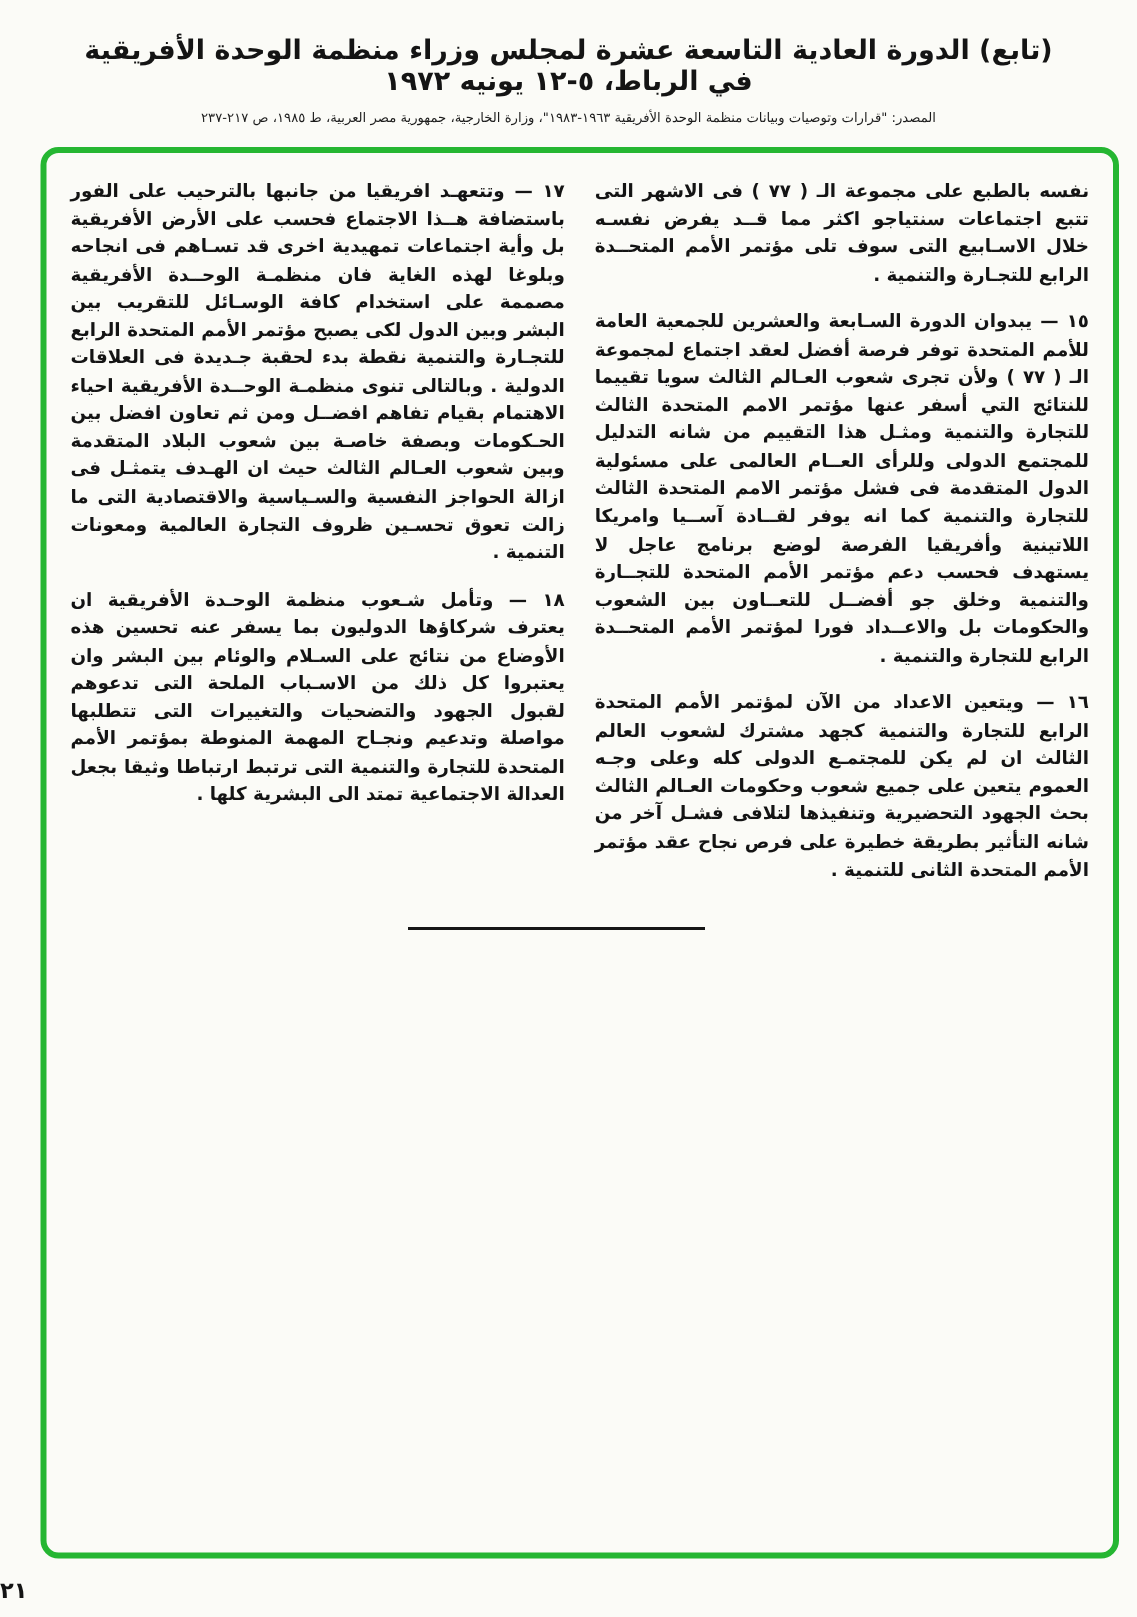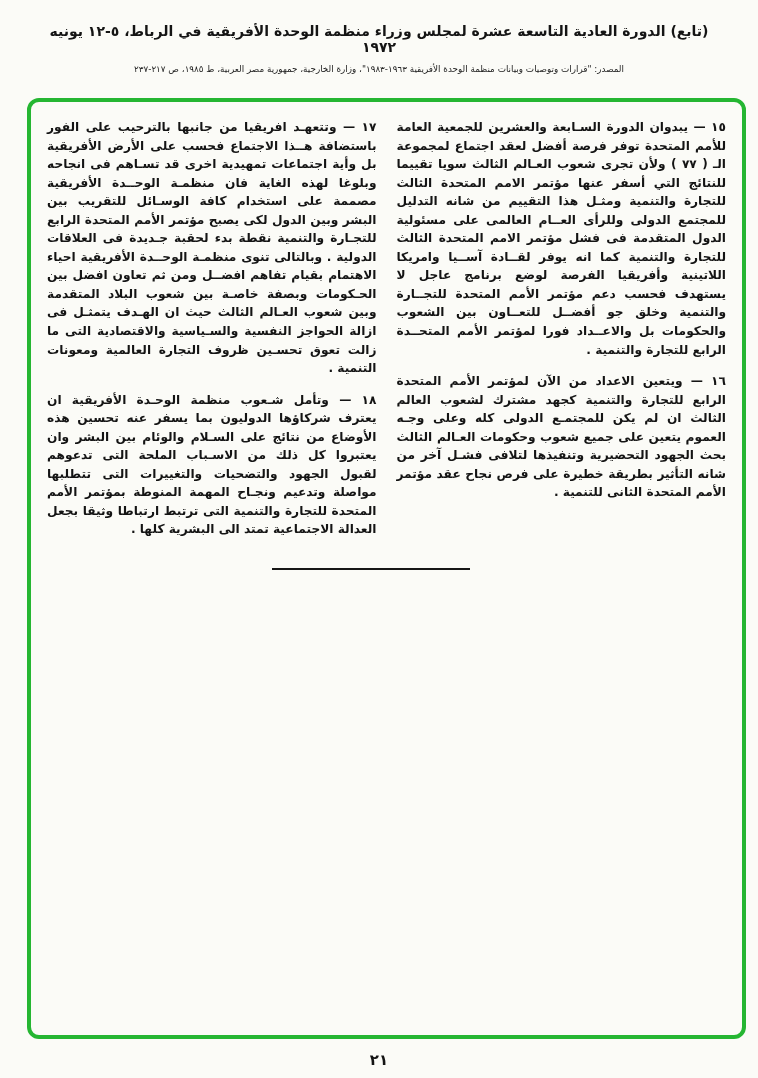--- a/index.html
+++ b/index.html
@@ -11,21 +11,21 @@
   }
   .page {
     position: relative;
     width: 758px; height: 1078px;
     direction: rtl;
     overflow: hidden;
   }
   .header { position: absolute; top: 0; left: 0; right: 0; text-align: center; }
   .title {
     margin-top: 23px;
-    font-size: 14px;
+    font-size: 18px;
     font-weight: bold;
     padding: 0 44px;
   }
   .source {
     margin-top: 9px;
     font-size: 8.8px;
     color: #1c1c1c;
     padding: 0 20px;
     white-space: nowrap;
   }
@@ -49,39 +49,40 @@
   .col p { margin: 0 0 13px 0; }
   .end-rule {
     width: 198px; height: 2px;
     background: #161616;
     margin: 16px auto 0 auto;
     position: relative; right: 16px;
   }
   .page-number {
     position: absolute;
     left: 0; right: 0; bottom: 9px;
-    text-align: center;
+    text-align: left;
     font-size: 15px;
     font-weight: bold;
   }
 </style>
 </head>
 <body>
 
 <div class="page">
 
   <div class="header">
     <div class="title">(تابع) الدورة العادية التاسعة عشرة لمجلس وزراء منظمة الوحدة الأفريقية في الرباط، ٥-١٢ يونيه ١٩٧٢</div>
     <div class="source">المصدر: "قرارات وتوصيات وبيانات منظمة الوحدة الأفريقية ١٩٦٣-١٩٨٣"، وزارة الخارجية، جمهورية مصر العربية، ط ١٩٨٥، ص ٢١٧-٢٣٧</div>
   </div>
 
   <div class="frame">
     <div class="columns">
 
       <div class="col">
+        <p>نفسه بالطبع على مجموعة الـ ( ٧٧ ) فى الاشهر التى تتبع اجتماعات سنتياجو اكثر مما قــد يفرض نفسـه خلال الاسـابيع التى سوف تلى مؤتمر الأمم المتحــدة الرابع للتجـارة والتنمية .</p>
         <p>١٥ — يبدوان الدورة السـابعة والعشرين للجمعية العامة للأمم المتحدة توفر فرصة أفضل لعقد اجتماع لمجموعة الـ ( ٧٧ ) ولأن تجرى شعوب العـالم الثالث سويا تقييما للنتائج التي أسفر عنها مؤتمر الامم المتحدة الثالث للتجارة والتنمية ومثـل هذا التقييم من شانه التدليل للمجتمع الدولى وللرأى العــام العالمى على مسئولية الدول المتقدمة فى فشل مؤتمر الامم المتحدة الثالث للتجارة والتنمية كما انه يوفر لقــادة آســيا وامريكا اللاتينية وأفريقيا الفرصة لوضع برنامج عاجل لا يستهدف فحسب دعم مؤتمر الأمم المتحدة للتجــارة والتنمية وخلق جو أفضــل للتعــاون بين الشعوب والحكومات بل والاعــداد فورا لمؤتمر الأمم المتحــدة الرابع للتجارة والتنمية .</p>
         <p>١٦ — ويتعين الاعداد من الآن لمؤتمر الأمم المتحدة الرابع للتجارة والتنمية كجهد مشترك لشعوب العالم الثالث ان لم يكن للمجتمـع الدولى كله وعلى وجـه العموم يتعين على جميع شعوب وحكومات العـالم الثالث بحث الجهود التحضيرية وتنفيذها لتلافى فشـل آخر من شانه التأثير بطريقة خطيرة على فرص نجاح عقد مؤتمر الأمم المتحدة الثانى للتنمية .</p>
       </div>
 
       <div class="col">
         <p>١٧ — وتتعهـد افريقيا من جانبها بالترحيب على الفور باستضافة هــذا الاجتماع فحسب على الأرض الأفريقية بل وأية اجتماعات تمهيدية اخرى قد تسـاهم فى انجاحه وبلوغا لهذه الغاية فان منظمـة الوحــدة الأفريقية مصممة على استخدام كافة الوسـائل للتقريب بين البشر وبين الدول لكى يصبح مؤتمر الأمم المتحدة الرابع للتجـارة والتنمية نقطة بدء لحقبة جـديدة فى العلاقات الدولية . وبالتالى تنوى منظمـة الوحــدة الأفريقية احياء الاهتمام بقيام تفاهم افضــل ومن ثم تعاون افضل بين الحـكومات وبصفة خاصـة بين شعوب البلاد المتقدمة وبين شعوب العـالم الثالث حيث ان الهـدف يتمثـل فى ازالة الحواجز النفسية والسـياسية والاقتصادية التى ما زالت تعوق تحسـين ظروف التجارة العالمية ومعونات التنمية .</p>
         <p>١٨ — وتأمل شـعوب منظمة الوحـدة الأفريقية ان يعترف شركاؤها الدوليون بما يسفر عنه تحسين هذه الأوضاع من نتائج على السـلام والوئام بين البشر وان يعتبروا كل ذلك من الاسـباب الملحة التى تدعوهم لقبول الجهود والتضحيات والتغييرات التى تتطلبها مواصلة وتدعيم ونجـاح المهمة المنوطة بمؤتمر الأمم المتحدة للتجارة والتنمية التى ترتبط ارتباطا وثيقا بجعل العدالة الاجتماعية تمتد الى البشرية كلها .</p>
       </div>
 
     </div>

